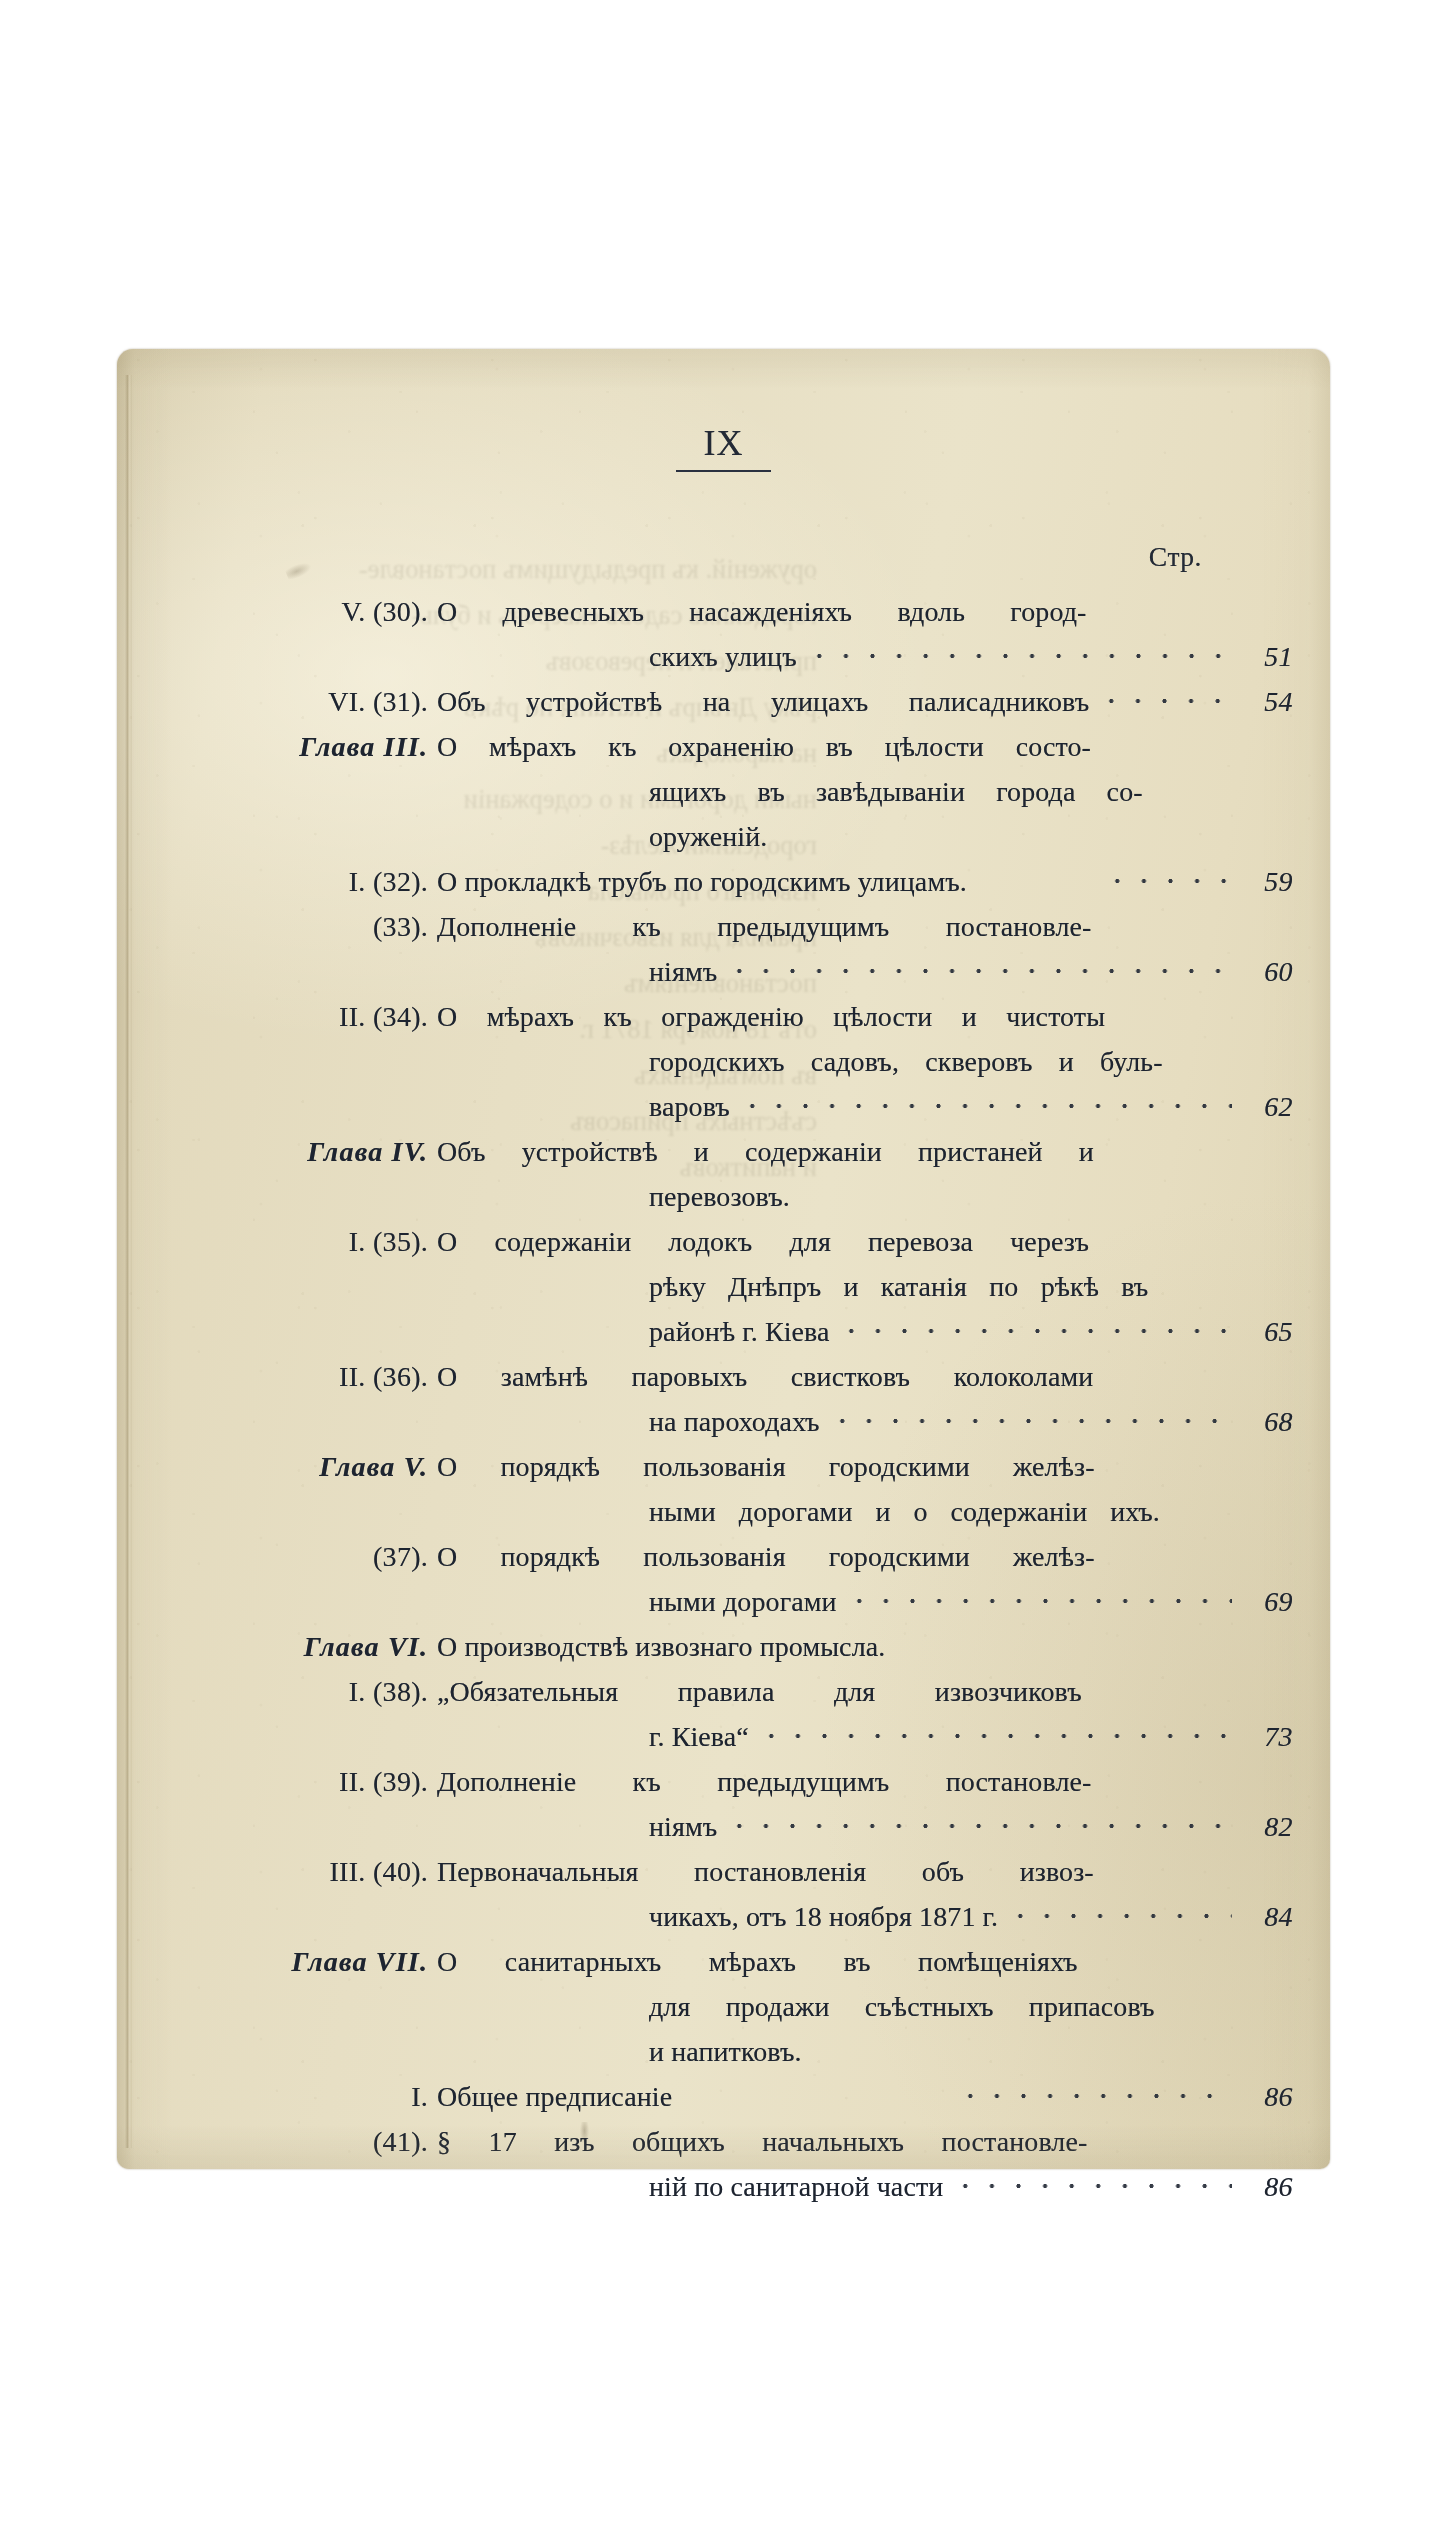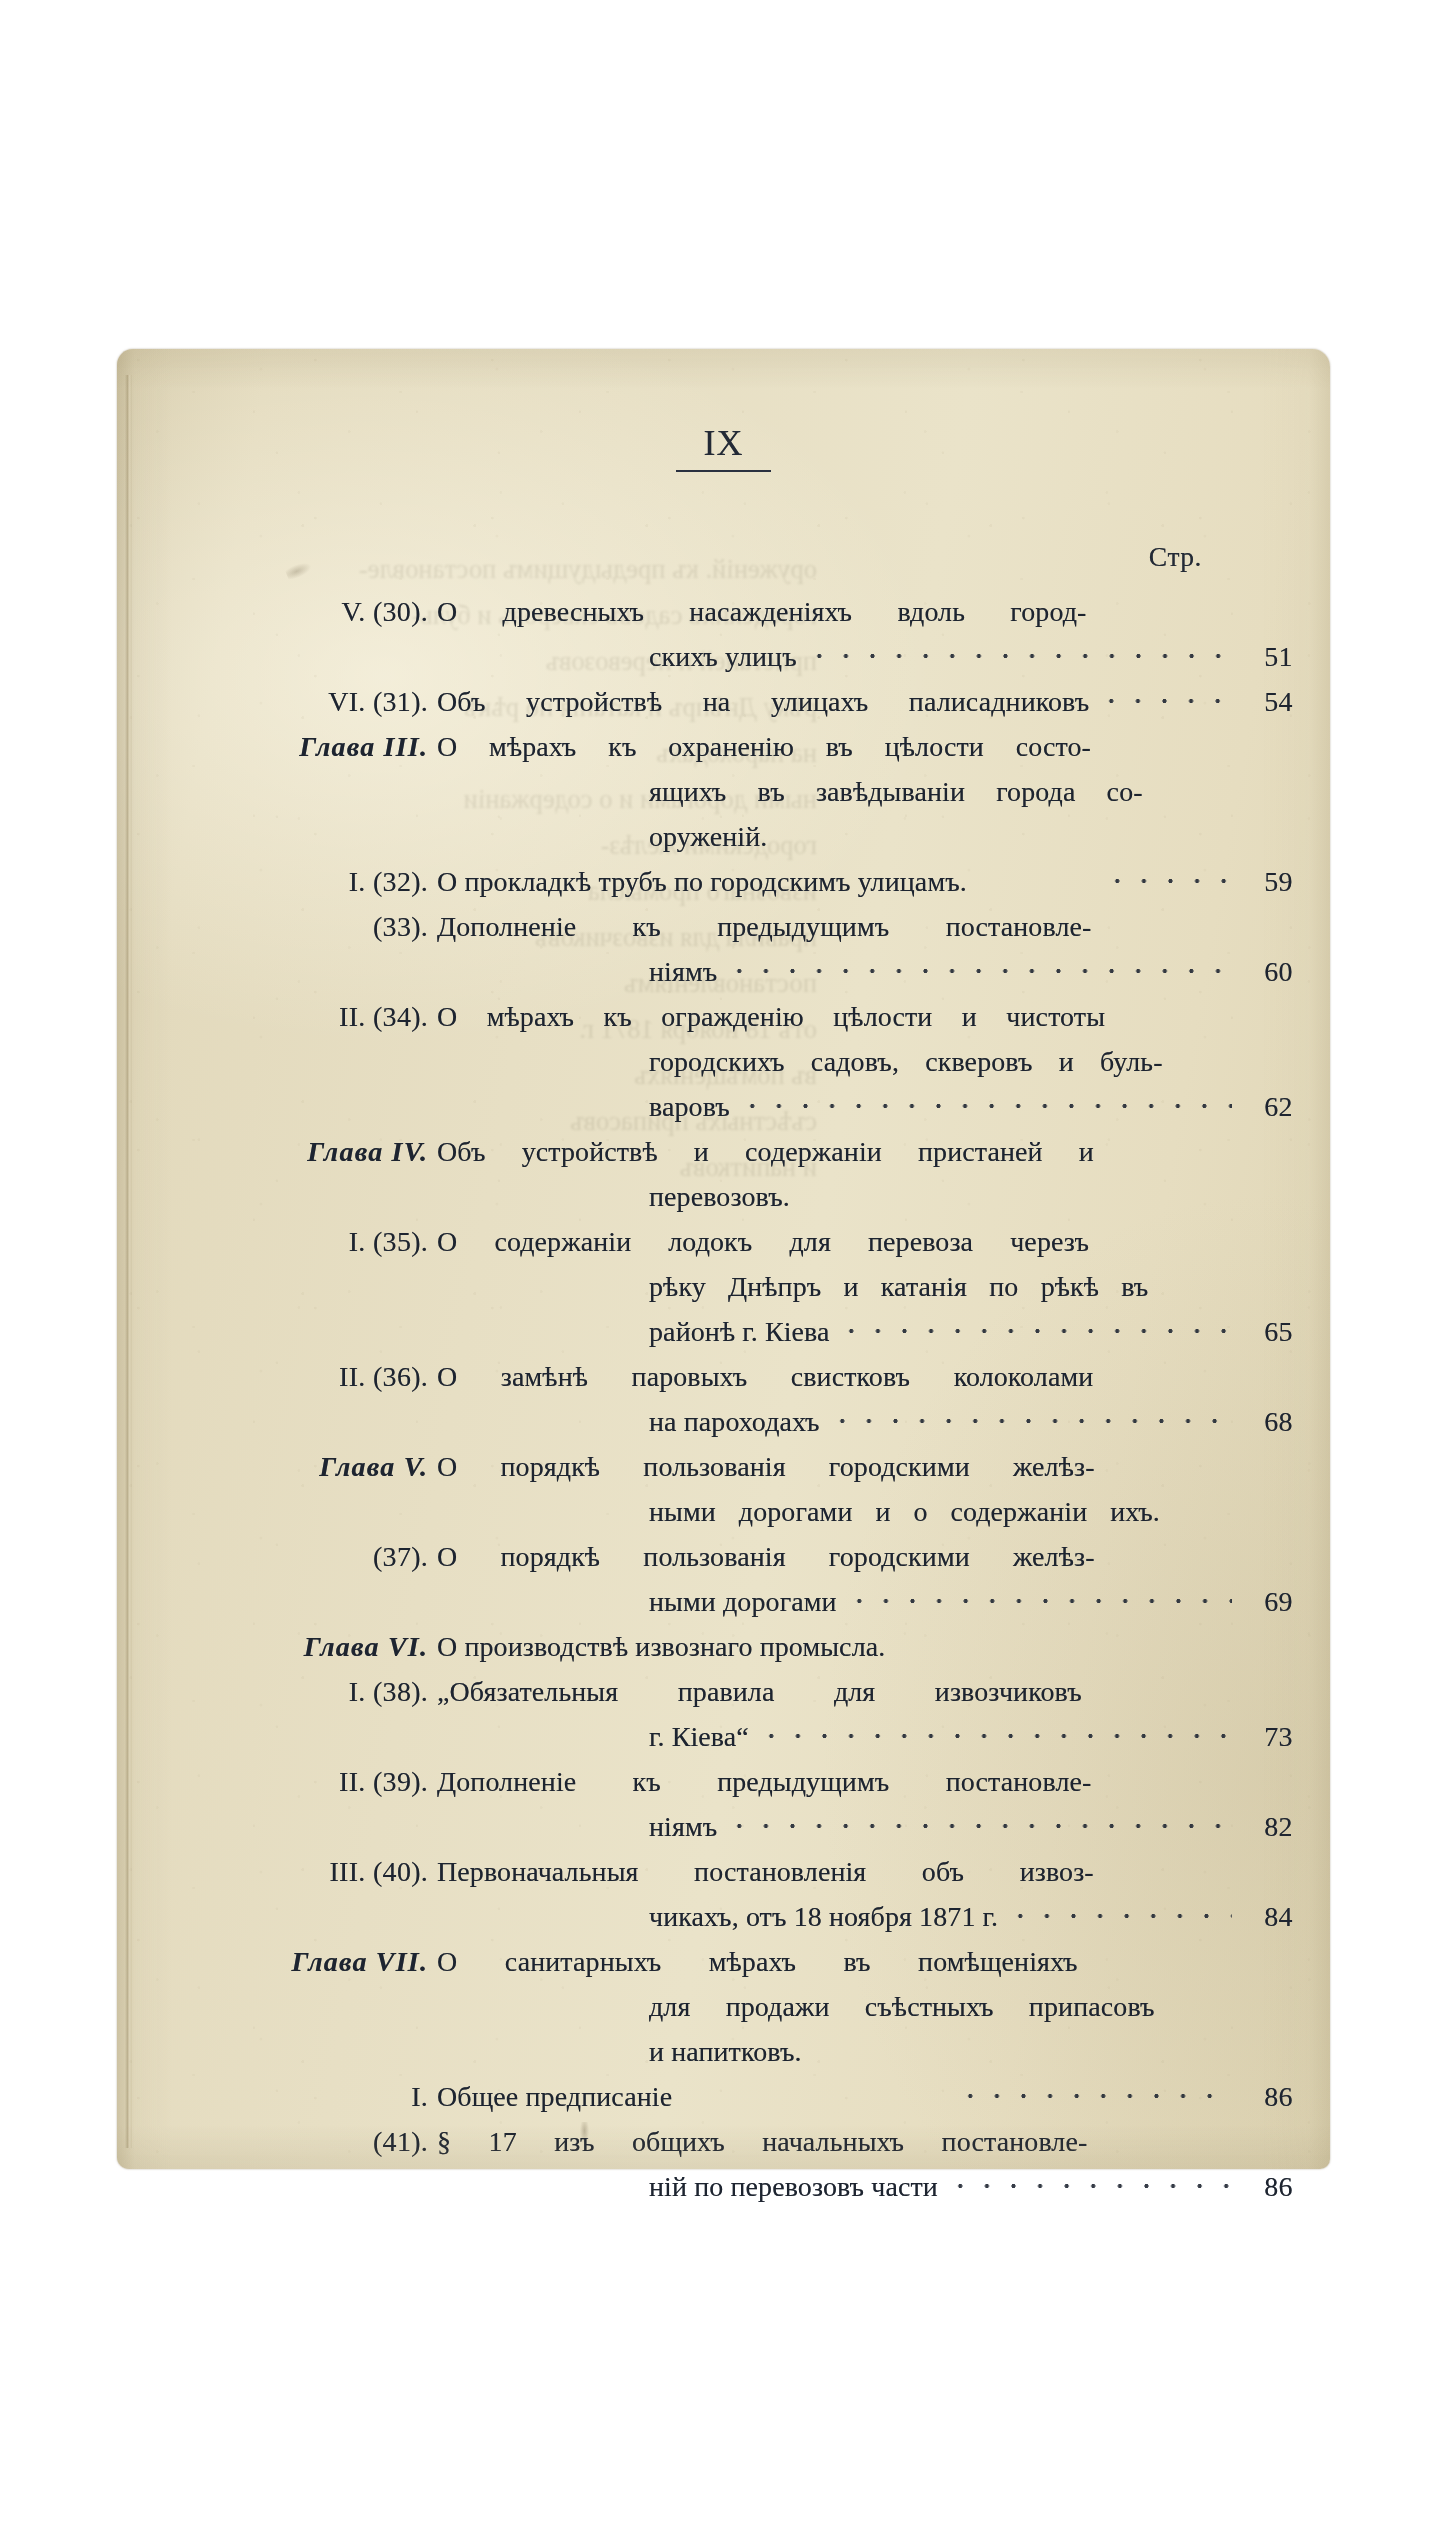--- a/index.html
+++ b/index.html
@@ -236,20 +236,21 @@
   }
 
   
   .pageno-cell {
     flex: 0 0 91px;
     width: 91px;
     text-align: right;
     padding-right: 37px;
     box-sizing: border-box;
     letter-spacing: 0.4px;
+    font-style: italic;
   }
   .pageno-cell.blank { color: transparent; }
 
   
   .content {
     text-shadow: 0 0 0.3px rgba(29,36,48,0.55);
   }
 </style>
 </head>
 <body>
@@ -525,21 +526,21 @@
           </div>
           <div class="toc-entry">
             <div class="toc-line">
               <div class="label-cell">(41).</div>
               <div class="text-cell spread">§ 17 изъ общихъ начальныхъ постановле-</div>
               <div style="flex: 1 1 auto;"></div>
               <div class="pageno-cell blank">&nbsp;</div>
             </div>
             <div class="toc-line">
               <div class="label-cell">&nbsp;</div>
-              <div class="text-cell" style="margin-left: 212px; flex: 0 0 auto;">ній по перевозовъ части</div>
+              <div class="text-cell" style="margin-left: 212px; flex: 0 0 auto;">ній по санитарной части</div>
               <div class="leader"></div>
               <div class="pageno-cell">86</div>
             </div>
           </div>
         </div>
 
     </div>
   </div>
 
 </div>

